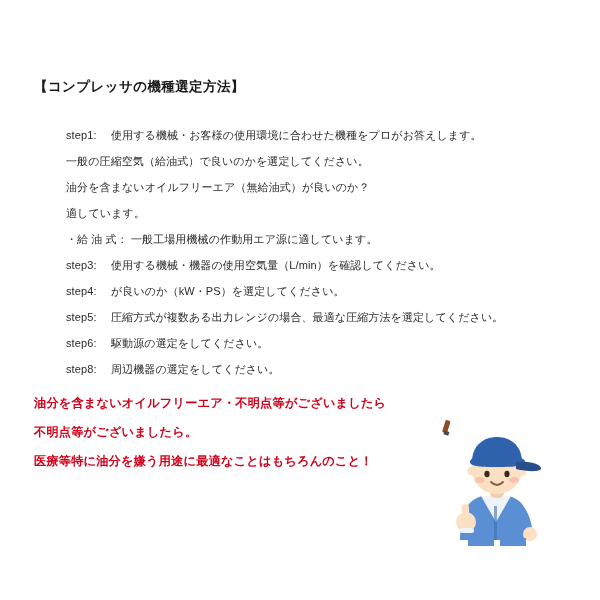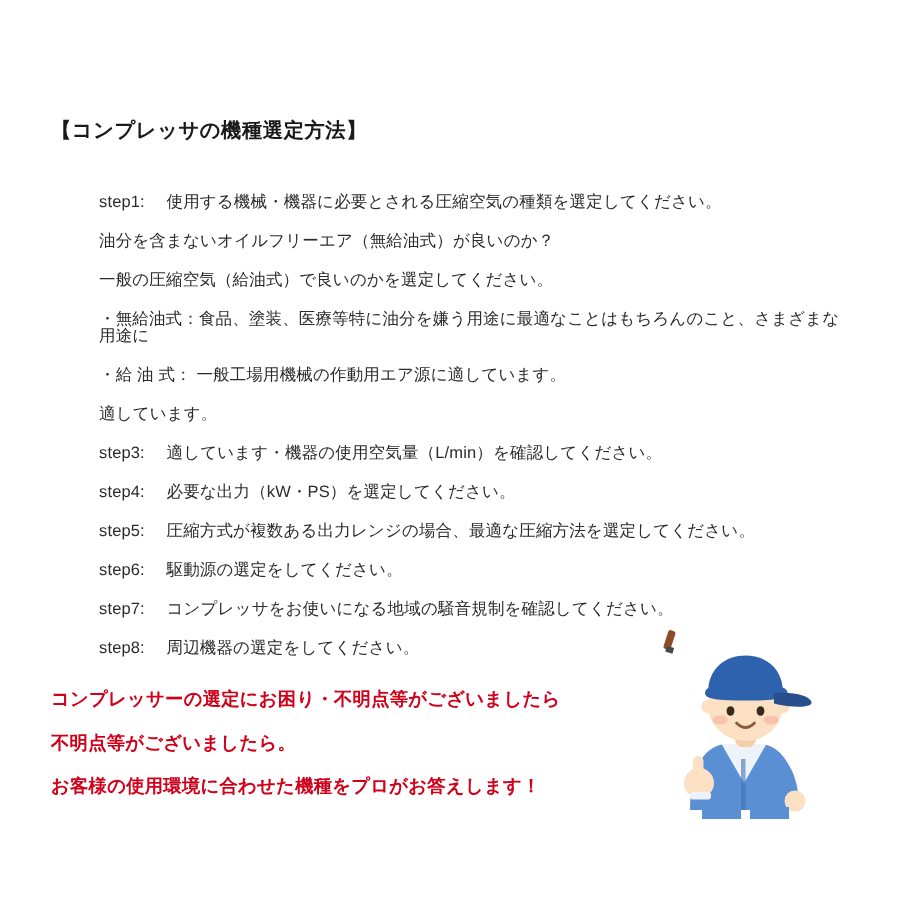--- a/index.html
+++ b/index.html
@@ -91,80 +91,73 @@
 <body>
 
 <div class="page">
 
   <div class="doc-title">【コンプレッサの機種選定方法】</div>
 
   <div class="steps">
 
     <div class="line">
       <span class="lbl">step1:</span>
-      <span class="txt">使用する機械・機器に必要とされる圧縮空気の種類を選定してください。</span>
+      <span class="txt">使用する機械・お客様の使用環境に合わせた機種をプロがお答えします。</span>
+    </div>
+
+    <div class="line plain">
+      <span class="txt">一般の圧縮空気（給油式）で良いのかを選定してください。</span>
     </div>
 
     <div class="line plain">
       <span class="txt">油分を含まないオイルフリーエア（無給油式）が良いのか？</span>
     </div>
 
-    <div class="line plain">
-      <span class="txt">一般の圧縮空気（給油式）で良いのかを選定してください。</span>
-    </div>
-
-    <div class="line plain">
-      <span class="txt">・無給油式：食品、塗装、医療等特に油分を嫌う用途に最適なことはもちろんのこと、さまざまな用途に</span>
+
+    <div class="line plain">
+      <span class="txt">適しています。</span>
     </div>
 
     <div class="line plain">
       <span class="txt">・給 油 式： 一般工場用機械の作動用エア源に適しています。</span>
     </div>
 
-    <div class="line plain">
-      <span class="txt">適しています。</span>
-    </div>
-
 
     <div class="line">
       <span class="lbl">step3:</span>
-      <span class="txt">適しています・機器の使用空気量（L/min）を確認してください。</span>
+      <span class="txt">使用する機械・機器の使用空気量（L/min）を確認してください。</span>
     </div>
 
     <div class="line">
       <span class="lbl">step4:</span>
-      <span class="txt">必要な出力（kW・PS）を選定してください。</span>
+      <span class="txt">が良いのか（kW・PS）を選定してください。</span>
     </div>
 
     <div class="line">
       <span class="lbl">step5:</span>
       <span class="txt">圧縮方式が複数ある出力レンジの場合、最適な圧縮方法を選定してください。</span>
     </div>
 
     <div class="line">
       <span class="lbl">step6:</span>
       <span class="txt">駆動源の選定をしてください。</span>
     </div>
 
-    <div class="line">
-      <span class="lbl">step7:</span>
-      <span class="txt">コンプレッサをお使いになる地域の騒音規制を確認してください。</span>
-    </div>
 
     <div class="line">
       <span class="lbl">step8:</span>
       <span class="txt">周辺機器の選定をしてください。</span>
     </div>
 
   </div>
 
   <div class="note-block">
-    <div class="note-line">コンプレッサーの選定にお困り・不明点等がございましたら</div>
+    <div class="note-line">油分を含まないオイルフリーエア・不明点等がございましたら</div>
     <div class="note-line">不明点等がございましたら。</div>
-    <div class="note-line">お客様の使用環境に合わせた機種をプロがお答えします！</div>
+    <div class="note-line">医療等特に油分を嫌う用途に最適なことはもちろんのこと！</div>
   </div>
 
   <div class="illus">
     <svg width="150" height="130" viewBox="0 0 150 130" xmlns="http://www.w3.org/2000/svg">
 
       <g>
         <rect x="36" y="2" width="5" height="13" rx="1.5" fill="#8c4b2a" transform="rotate(18 38 8)"></rect>
         <rect x="36" y="13" width="5" height="4" fill="#4a4a4a" transform="rotate(18 38 15)"></rect>
       </g>
 

